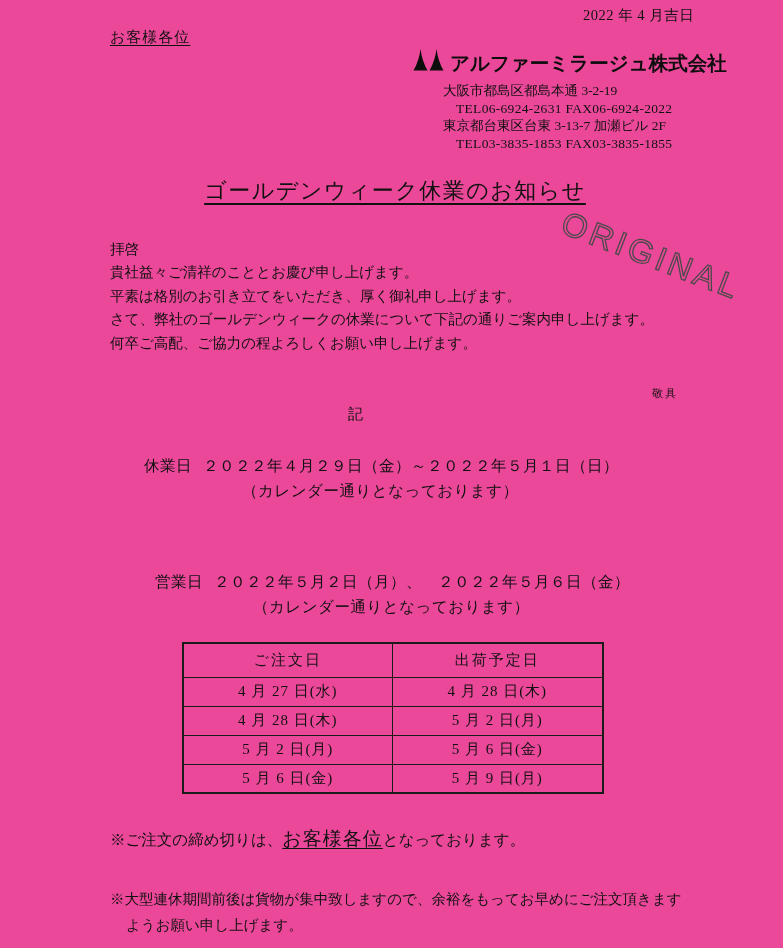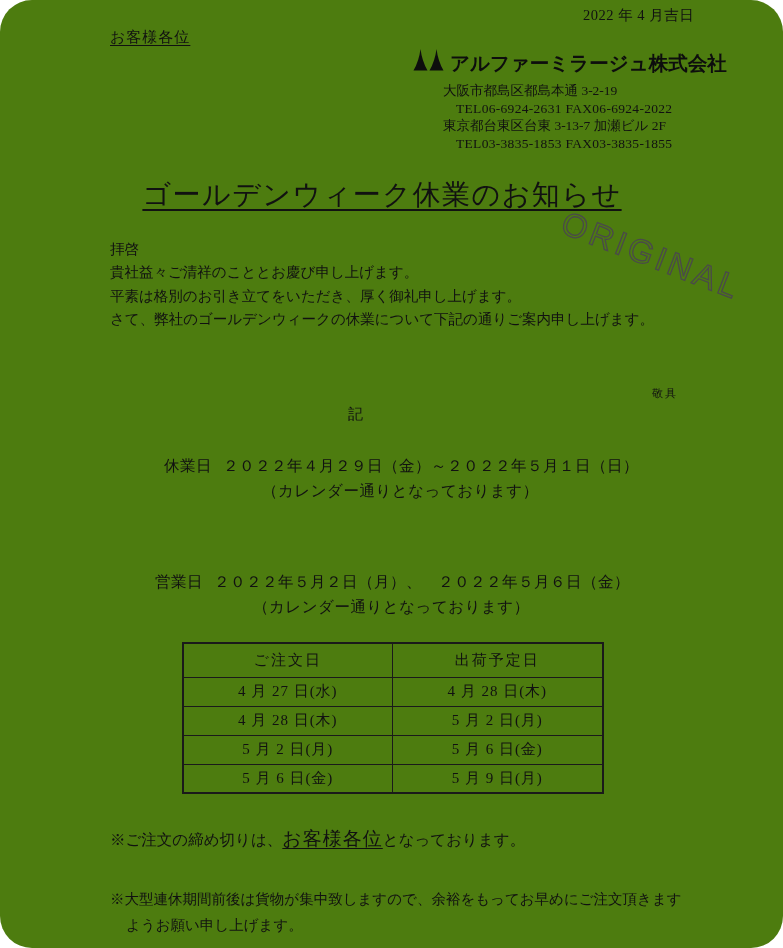--- a/index.html
+++ b/index.html
@@ -4,50 +4,50 @@
 <style>
   * { margin: 0; padding: 0; box-sizing: border-box; }
   html, body { background: #ffffff; }
   body {
     width: 783px; height: 948px;
     font-family: "Liberation Serif", "DejaVu Serif", serif;
     color: #111111;
     position: relative;
     overflow: hidden;
   }
-  .page { position: absolute; inset: 0; background: #4d7c0f; border-radius: 32px; }
+  .page { position: absolute; inset: 0; background: #ec4899; }
   .abs { position: absolute; white-space: nowrap; }
 
   .date-line { left: 583px; top: 6px; font-size: 14.5px; letter-spacing: 0.5px; }
   .recipient { left: 110px; top: 28px; font-size: 15px; text-decoration: underline; text-underline-offset: 3px; letter-spacing: 1px; }
 
   .company-row { left: 413px; top: 49px; display: flex; align-items: center; gap: 5px; }
   .company-name {
     font-family: "Liberation Sans", "DejaVu Sans", sans-serif;
     font-weight: bold; font-size: 19.5px; letter-spacing: 0px; color: #0d0d0d;
   }
   .address-block { left: 443px; top: 82px; font-size: 13.5px; line-height: 17.5px; }
   .address-block .line { white-space: nowrap; }
   .address-block .indent { padding-left: 13px; letter-spacing: 0.3px; }
 
   .doc-title {
-    left: 0; top: 176px; width: 764px; text-align: center;
-    font-size: 28px; letter-spacing: 1.5px;
+    left: 13px; top: 176px; width: 764px; text-align: center;
+    font-size: 22px; letter-spacing: 1.5px;
   }
   .doc-title span { text-decoration: underline; text-underline-offset: 5px; }
 
   .stamp-wrap { left: 545px; top: 196px; width: 200px; height: 110px; }
 
   .salutation { left: 110px; top: 240px; font-size: 14.5px; }
   .body-lines { left: 110px; top: 261px; font-size: 14.5px; line-height: 23.5px; }
   .closing { left: 652px; top: 386px; font-size: 11px; letter-spacing: 2px; }
   .section-marker { left: 348px; top: 405px; font-size: 15px; letter-spacing: 2px; }
 
   .day-block { font-size: 15.5px; line-height: 25px; letter-spacing: 0.5px; }
-  .closed-days { left: 164px; top: 453px; }
+  .closed-days { left: 144px; top: 453px; }
   .open-days { left: 155px; top: 569px; }
   .day-label { display: inline-block; margin-right: 11px; }
   .day-cont { padding-left: 57px; }
   .day-note { padding-left: 98px; }
 
   table.schedule {
     position: absolute; left: 182px; top: 642px; width: 420px;
     border-collapse: collapse; table-layout: fixed;
     font-size: 15px;
   }
@@ -104,20 +104,21 @@
       <text x="14" y="36" transform="rotate(21 14 36)" font-family="Liberation Sans, DejaVu Sans, sans-serif" font-size="33" letter-spacing="4" fill="none" stroke="#4a4a4a" stroke-width="1.3">ORIGINAL</text>
     </svg>
   </div>
 
   <div class="abs salutation">拝啓</div>
 
   <div class="abs body-lines">
     <div>貴社益々ご清祥のこととお慶び申し上げます。</div>
     <div>平素は格別のお引き立てをいただき、厚く御礼申し上げます。</div>
     <div>さて、弊社のゴールデンウィークの休業について下記の通りご案内申し上げます。</div>
+    <div>何卒ご高配、ご協力の程よろしくお願い申し上げます。</div>
   </div>
 
   <div class="abs closing">敬具</div>
 
   <div class="abs section-marker">記</div>
 
   <div class="abs day-block closed-days">
     <div>
       <span class="day-label">休業日</span><span>２０２２年４月２９日（金）～２０２２年５月１日（日）</span>
     </div>

